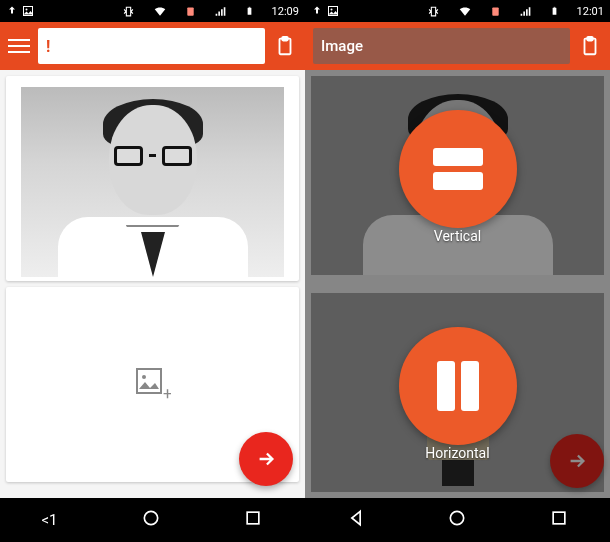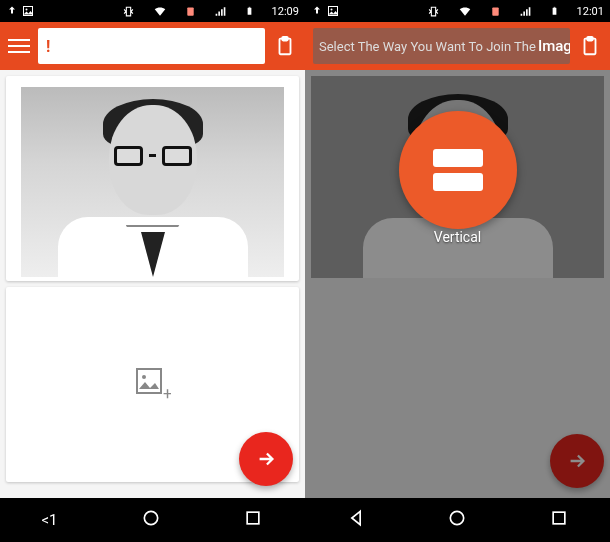--- a/index.html
+++ b/index.html
@@ -320,21 +320,20 @@
       <svg viewBox="0 0 24 24" width="9" height="14" fill="#fff">
           <rect x="7" y="3" width="10" height="19" rx="1"></rect>
           <rect x="10" y="1" width="4" height="2"></rect>
         </svg>
     </span>
     <span>12:01</span>
   </div>
 
   <div class="app-header">
     <div class="title-box">
-      <span>Select The Way You Want To Join The</span>
       <span class="big">Image</span>
     </div>
     <div class="clipboard-icon">
       <svg viewBox="0 0 24 24" width="22" height="22" fill="none" stroke="#fff" stroke-width="2">
           <rect x="6" y="4" width="12" height="17" rx="1"></rect>
           <rect x="9" y="2" width="6" height="4" rx="1" fill="#fff"></rect>
         </svg>
     </div>
   </div>
 
@@ -346,20 +345,36 @@
         <div class="portrait-body" style="bottom:0;"></div>
       </div>
       <div class="overlay-circle">
         <div class="ov-vert">
             <div></div>
             <div></div>
           </div>
       </div>
       <div class="ov-label">Vertical</div>
     </div>
+    <div class="stack-card">
+      <div class="bg bg-bot">
+        <div class="standing-person">
+          <div class="hd"></div>
+            <div class="bd"></div>
+            <div class="lg"></div>
+        </div>
+      </div>
+      <div class="overlay-circle">
+        <div class="ov-horiz">
+            <div></div>
+            <div></div>
+          </div>
+      </div>
+      <div class="ov-label">Horizontal</div>
+    </div>
     <div class="fab right">
       <svg viewBox="0 0 24 24" fill="none" stroke="#fff" stroke-width="2.5">
           <path d="M5 12h13M13 6l6 6-6 6"></path>
         </svg>
     </div>
   </div>
 
   <div class="nav-bar">
     <span class="nav-btn">
       <svg viewBox="0 0 24 24" fill="none" stroke="#fff" stroke-width="2">

